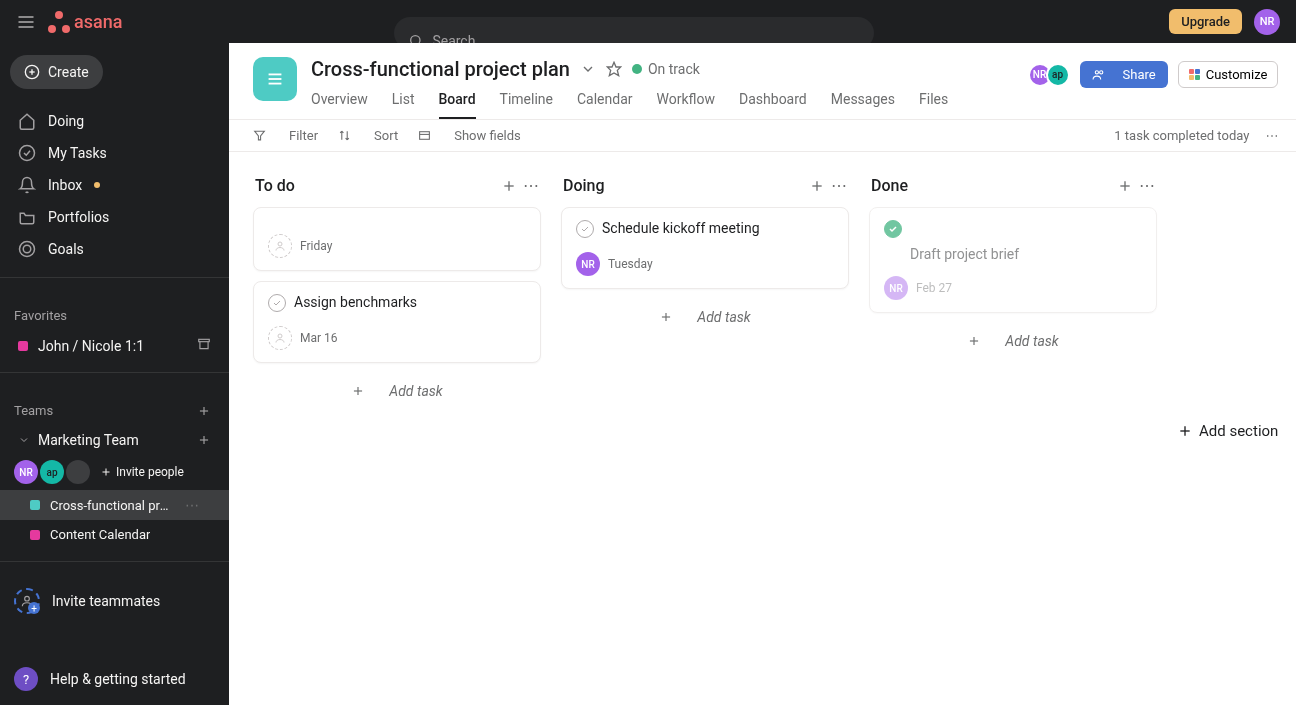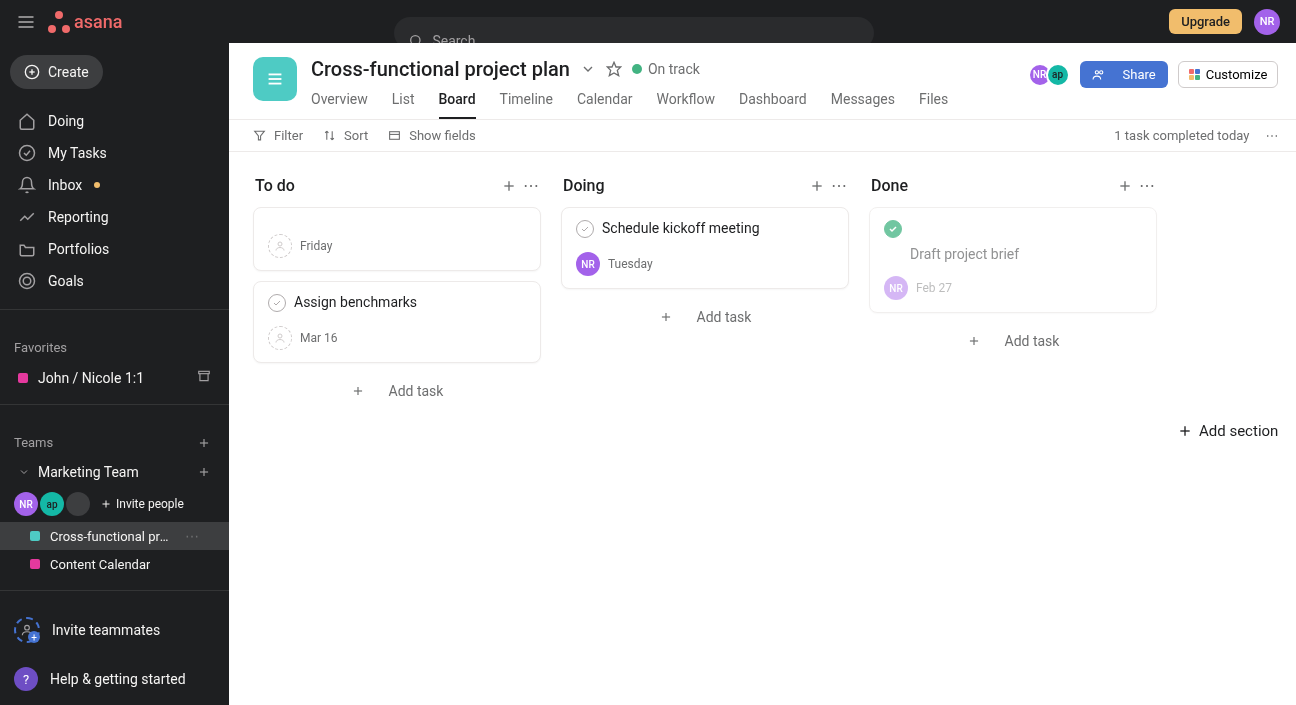--- a/index.html
+++ b/index.html
@@ -60,39 +60,39 @@
 .proj-header-right{display:flex;align-items:center;gap:10px;padding-top:4px;}
 .share-btn{background:#4573d2;color:#fff;border:none;padding:6px 12px;border-radius:6px;font-size:13px;display:flex;align-items:center;gap:18px;cursor:pointer;}
 .customize-btn{background:#fff;border:1px solid #cfcbcb;padding:5px 10px;border-radius:6px;font-size:13px;display:flex;align-items:center;gap:6px;cursor:pointer;}
 .cust-icon{display:inline-grid;grid-template-columns:repeat(2,5px);grid-gap:1px;}
 .cust-icon span{width:5px;height:5px;border-radius:1px;}
 .cust-icon span:nth-child(1){background:#f06a6a;}
 .cust-icon span:nth-child(2){background:#4573d2;}
 .cust-icon span:nth-child(3){background:#f1bd6c;}
 .cust-icon span:nth-child(4){background:#42b382;}
 .toolbar{display:flex;align-items:center;padding:8px 24px;border-top:1px solid #edeae9;border-bottom:1px solid #edeae9;gap:20px;font-size:13px;color:#6d6e6f;}
-.toolbar .t-item{display:flex;align-items:center;gap:8px;cursor:pointer;}
+.toolbar .t-item{display:flex;align-items:center;gap:23px;cursor:pointer;}
 .toolbar-right{margin-left:auto;display:flex;align-items:center;gap:16px;}
 .board{flex:1;display:flex;gap:20px;padding:20px 24px;overflow:auto;}
 .column{width:288px;}
 .col-header{display:flex;align-items:center;gap:6px;padding:4px 2px 12px 2px;font-size:16px;font-weight:500;}
 .col-header .actions{margin-left:auto;display:flex;gap:6px;color:#6d6e6f;}
 .card{background:#fff;border:1px solid #edeae9;border-radius:8px;padding:12px 14px;margin-bottom:10px;box-shadow:0 1px 2px rgba(0,0,0,0.04);cursor:pointer;}
 .card.completed{opacity:0.75;}
 .card-title-row{display:flex;align-items:flex-start;gap:8px;}
 .check{width:18px;height:18px;border:1.5px solid #afabac;border-radius:50%;display:flex;align-items:center;justify-content:center;flex-shrink:0;}
 .check.done{background:#42b382;border-color:#42b382;}
 .check svg{width:12px;height:12px;}
 .card-title{font-size:14px;flex:1;}
 .card.completed .card-title{color:#6d6e6f;margin-top:26px;}
 .card-meta{display:flex;align-items:center;gap:8px;margin-top:14px;}
 .assignee-empty{width:24px;height:24px;border:1px dashed #cfcbcb;border-radius:50%;display:flex;align-items:center;justify-content:center;}
 .assignee-empty svg{stroke:#cfcbcb;}
 .due{font-size:12px;color:#6d6e6f;}
-.add-task{display:flex;align-items:center;justify-content:center;gap:24px;padding:10px;font-size:14px;color:#6d6e6f;cursor:pointer;}
+.add-task{display:flex;align-items:center;justify-content:center;gap:24px;padding:10px;font-size:14px;color:#6d6e6f;cursor:pointer;font-style:italic;}
 .add-section{display:flex;align-items:center;gap:6px;font-size:15px;color:#1e1f21;cursor:pointer;padding-top:4px;white-space:nowrap;}
 .icon-btn{cursor:pointer;display:flex;align-items:center;justify-content:center;}
 svg{fill:none;}
 .avatar-stack{display:flex;}
 .avatar-stack .avatar{margin-left:-6px;border:2px solid #fff;}
 .avatar-stack .avatar:first-child{margin-left:0;}
 .muted{color:#6d6e6f;}
 </style>
 </head>
 <body>
@@ -158,28 +158,20 @@
   </div>
   <div class="nav-item">
     <span class="nav-icon">
           <svg viewBox="0 0 24 24" width="18" height="18" stroke-width="2">
             <path d="M18 8a6 6 0 0 0-12 0c0 7-3 9-3 9h18s-3-2-3-9"></path>
             <path d="M13.7 21a2 2 0 0 1-3.4 0"></path>
           </svg>
         </span>
     <span>Inbox</span>
     <span class="inbox-dot"></span>
-  </div>
-  <div class="nav-item">
-    <span class="nav-icon">
-          <svg viewBox="0 0 24 24" width="18" height="18" stroke-width="2">
-            <polyline points="3 17 9 11 13 15 21 7"></polyline>
-          </svg>
-        </span>
-    <span>Reporting</span>
   </div>
   <div class="nav-item">
     <span class="nav-icon">
           <svg viewBox="0 0 24 24" width="18" height="18" stroke-width="2">
             <path d="M3 7h5l2 3h11v9a2 2 0 0 1-2 2H5a2 2 0 0 1-2-2z"></path>
           </svg>
         </span>
     <span>Portfolios</span>
   </div>
   <div class="nav-item">

